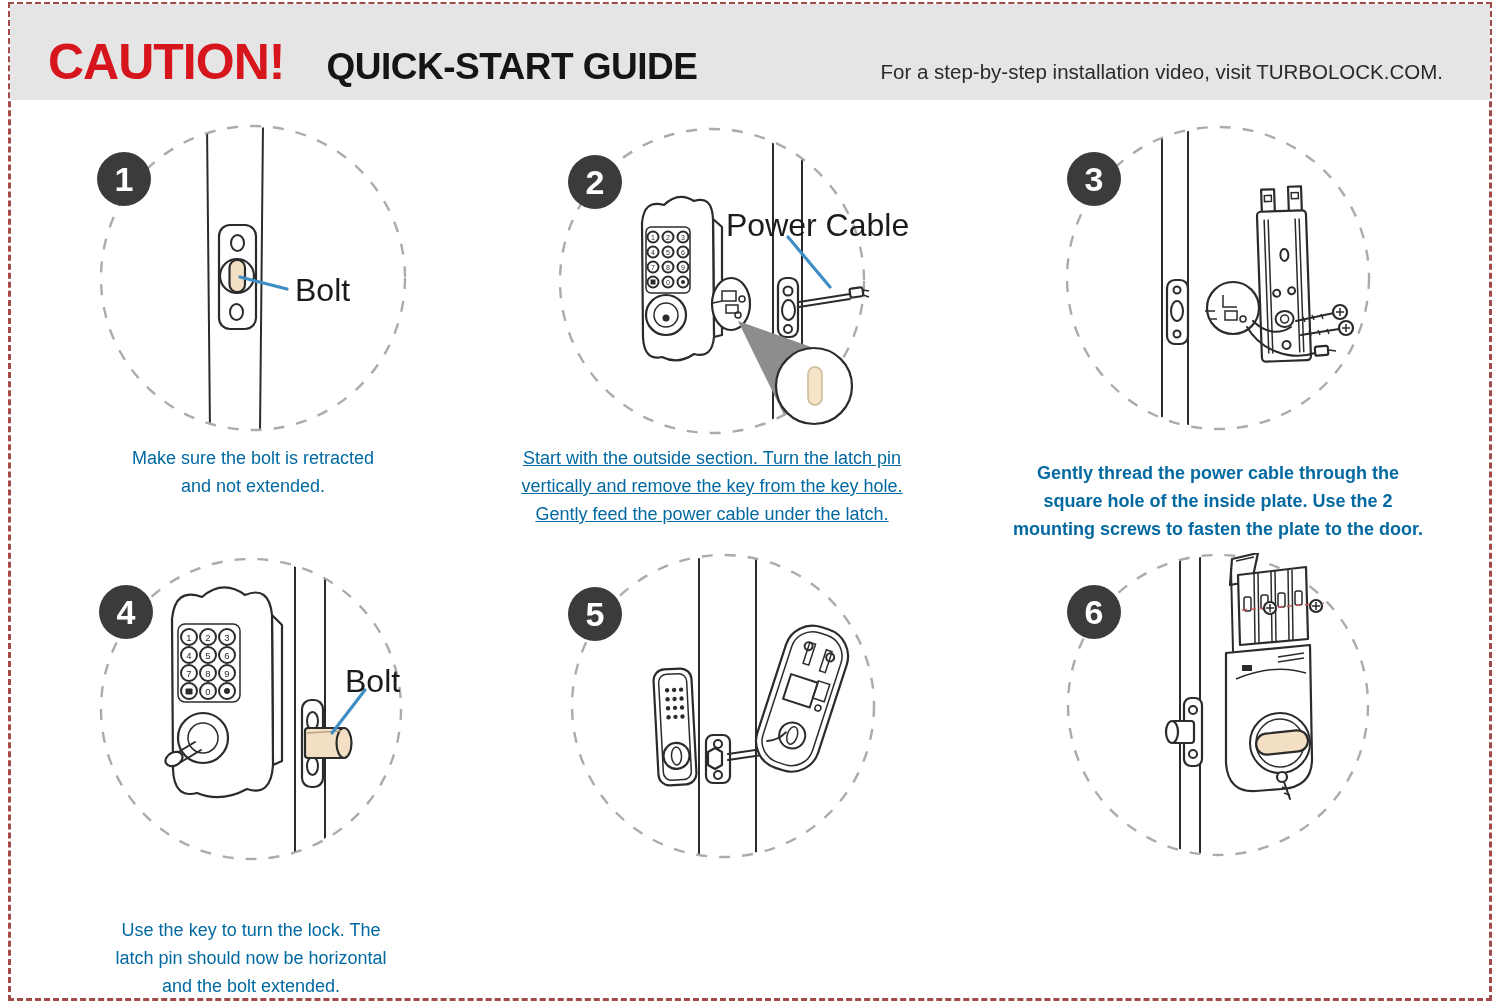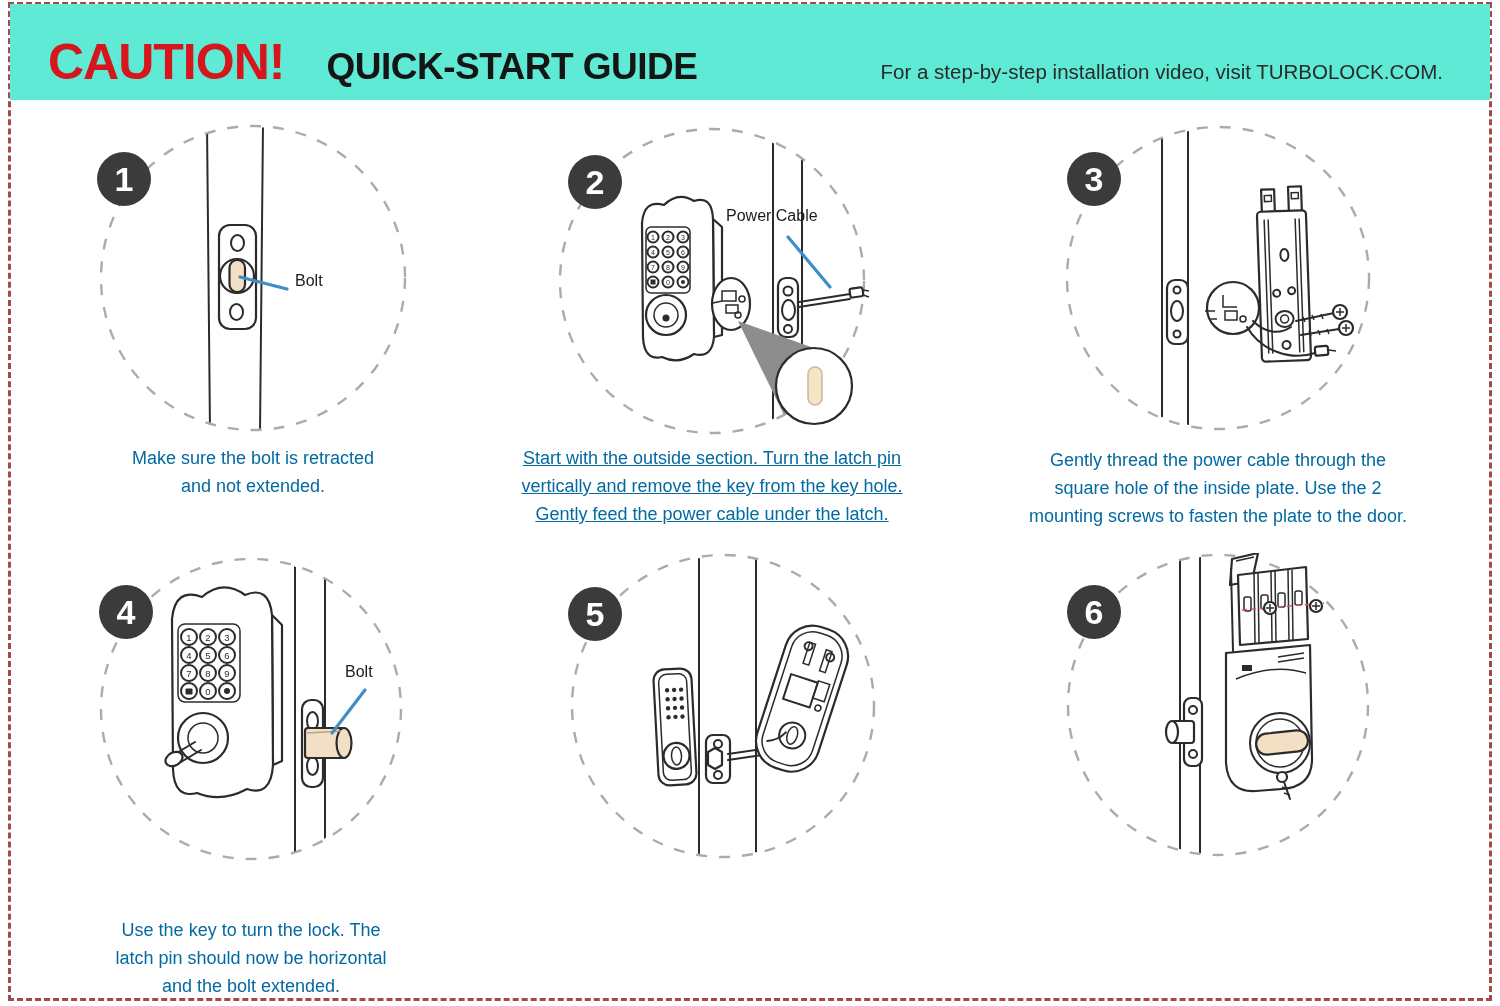--- a/index.html
+++ b/index.html
@@ -1,29 +1,29 @@
 <!DOCTYPE html>
 <html><head>
 <meta charset="utf-8">
 <style>
   html,body{margin:0;padding:0;background:#fff;}
   .page{position:relative;width:1500px;height:1006px;background:#ffffff;overflow:hidden;
         font-family:"Liberation Sans","DejaVu Sans",sans-serif;color:#1b1b1b;}
   .page-border{position:absolute;left:8px;top:2px;right:8px;bottom:5px;border:3px dashed #a34a4a;pointer-events:none;}
-  .header{position:absolute;left:10px;top:4px;right:10px;height:96px;background:#5eead4;
+  .header{position:absolute;left:10px;top:4px;right:10px;height:96px;background:#e5e5e5;
           display:flex;align-items:baseline;box-sizing:border-box;padding:58px 47px 0 38px;}
   .caution{font-size:50px;font-weight:bold;color:#d6161c;letter-spacing:-1px;line-height:0;}
   .title{font-size:37px;font-weight:bold;color:#151515;margin-left:42px;letter-spacing:-0.5px;line-height:0;}
   .note{margin-left:auto;font-size:20.5px;color:#2a2a2a;line-height:0;}
   .step{position:absolute;}
   .badge{position:absolute;width:54px;height:54px;border-radius:50%;background:#3b3b3b;color:#fff;
          display:flex;align-items:center;justify-content:center;font-size:34px;font-weight:bold;}
   .caption{position:absolute;left:50%;transform:translateX(-50%);text-align:center;
            font-size:18px;line-height:28px;color:#0369a1;white-space:pre-line;width:max-content;}
-  .plabel{position:absolute;font-size:16px;color:#1b1b1b;white-space:nowrap;}
+  .plabel{position:absolute;font-size:32px;color:#1b1b1b;white-space:nowrap;}
   svg{display:block;}
   .ln{fill:none;stroke:#2b2b2b;stroke-width:2;stroke-linecap:round;stroke-linejoin:round;}
   .fw{fill:#ffffff;stroke:#2b2b2b;stroke-width:2.2;stroke-linejoin:round;}
   .dc{fill:none;stroke:#ababab;stroke-width:2.4;stroke-dasharray:11 12;}
   .beige{fill:#f3e0c4;stroke:#2b2b2b;stroke-width:2.2;}
   .blue{fill:none;stroke:#3e8ec6;stroke-width:3.2;stroke-linecap:round;}
   .thin{fill:none;stroke:#2b2b2b;stroke-width:1.5;}
   .kd{font-family:"Liberation Sans",sans-serif;fill:#2b2b2b;text-anchor:middle;}
 </style>
 </head>
@@ -214,21 +214,21 @@
         <line class="thin" x1="255" y1="207" x2="257" y2="212"></line>
         <line class="thin" x1="264" y1="206" x2="266" y2="211"></line>
         <circle class="fw" cx="283" cy="205" r="7"></circle>
         <line class="thin" x1="279" y1="205" x2="287" y2="205"></line>
         <line class="thin" x1="283" y1="201" x2="283" y2="209"></line>
       </g>
     </svg>
     <div class="badge" style="left:4px;top:29px;">
       <span>3</span>
     </div>
-    <div class="caption" style="top:323px;">Gently thread the power cable through the
+    <div class="caption" style="top:336px;font-weight:bold;">Gently thread the power cable through the
 square hole of the inside plate. Use the 2
 mounting screws to fasten the plate to the door.</div>
   </div>
 
   <div class="step" style="left:99px;top:557px;width:304px;height:432px;">
     <svg width="304" height="304" viewBox="0 0 304 304">
       <defs>
           <clipPath id="c4">
             <circle cx="152" cy="152" r="149"></circle>
           </clipPath>

